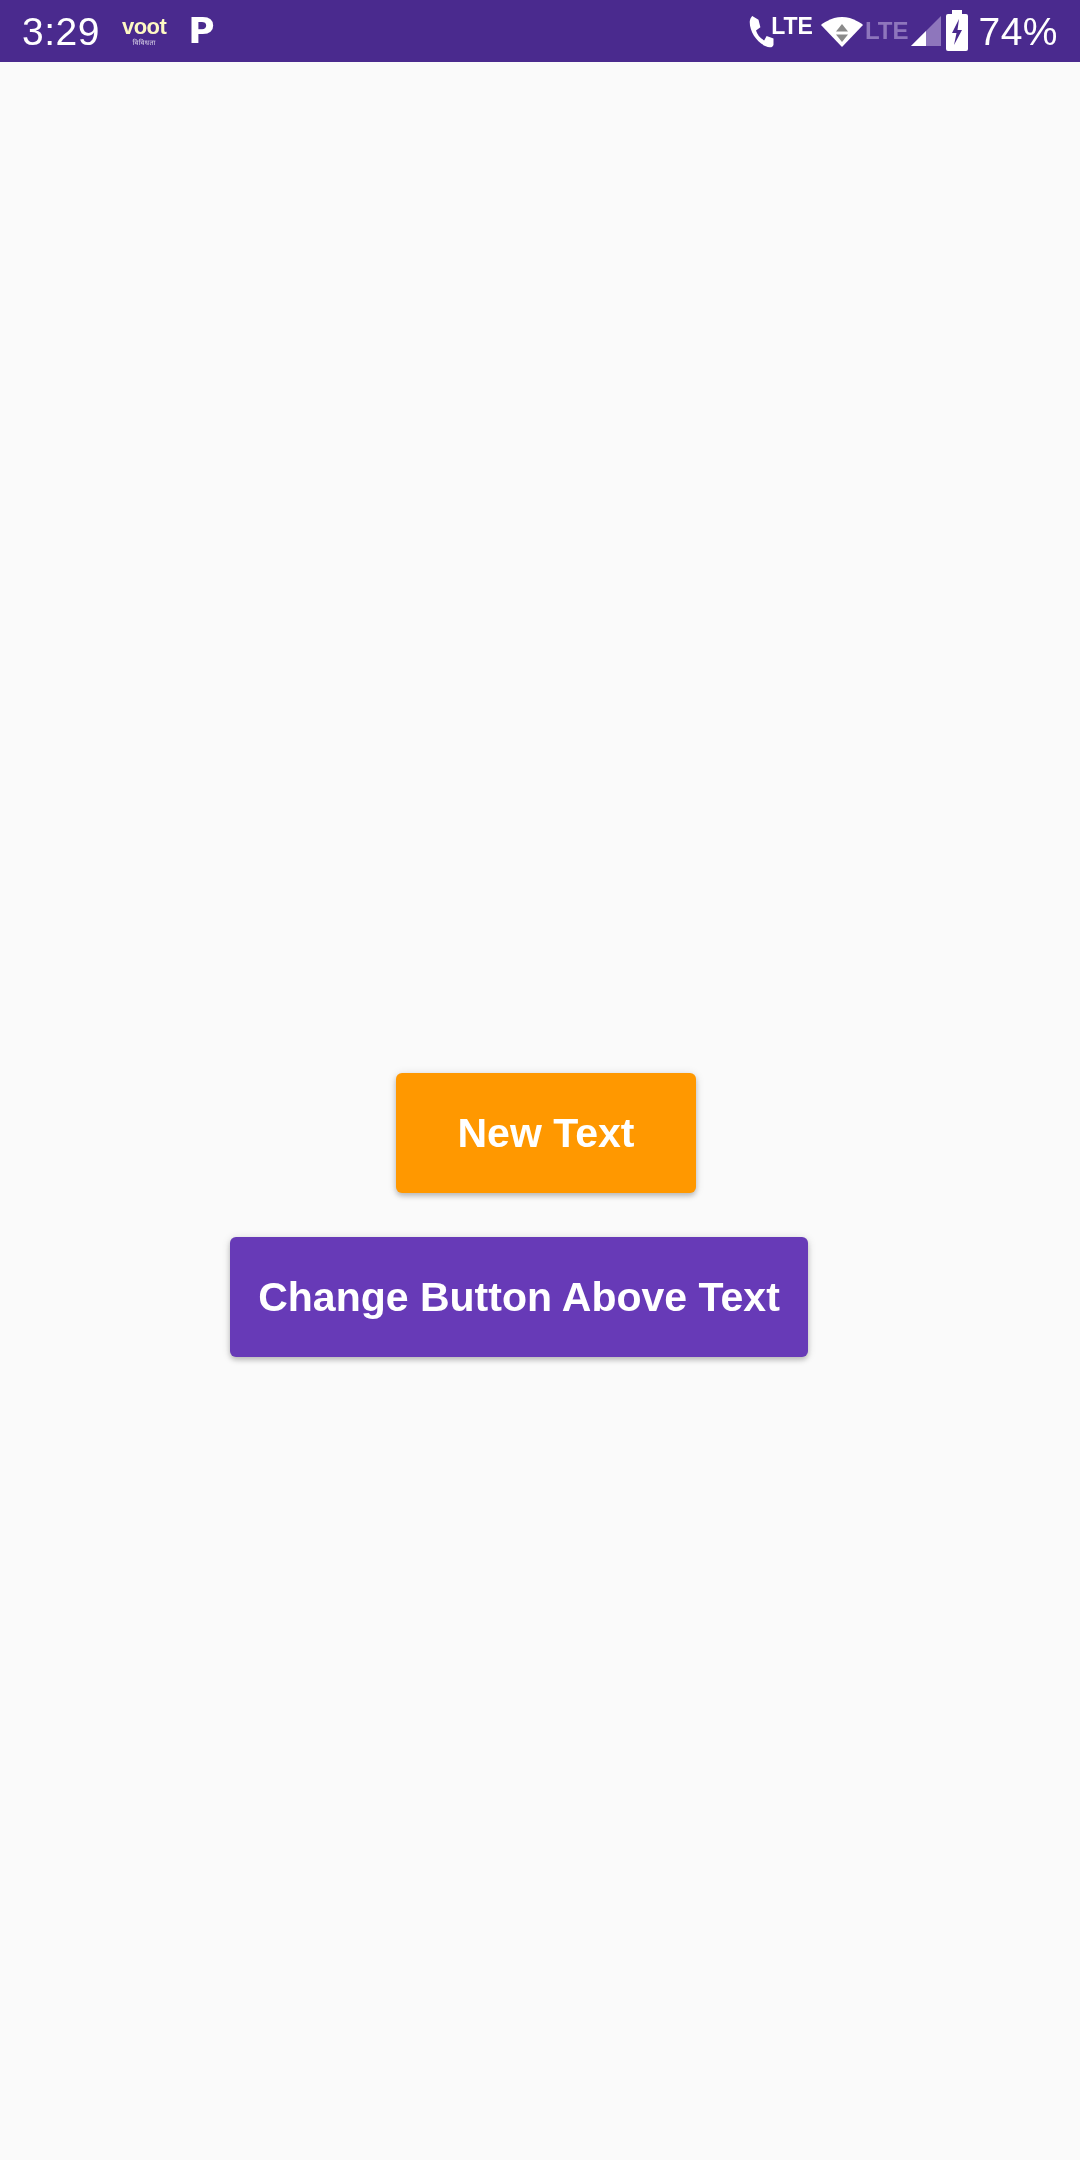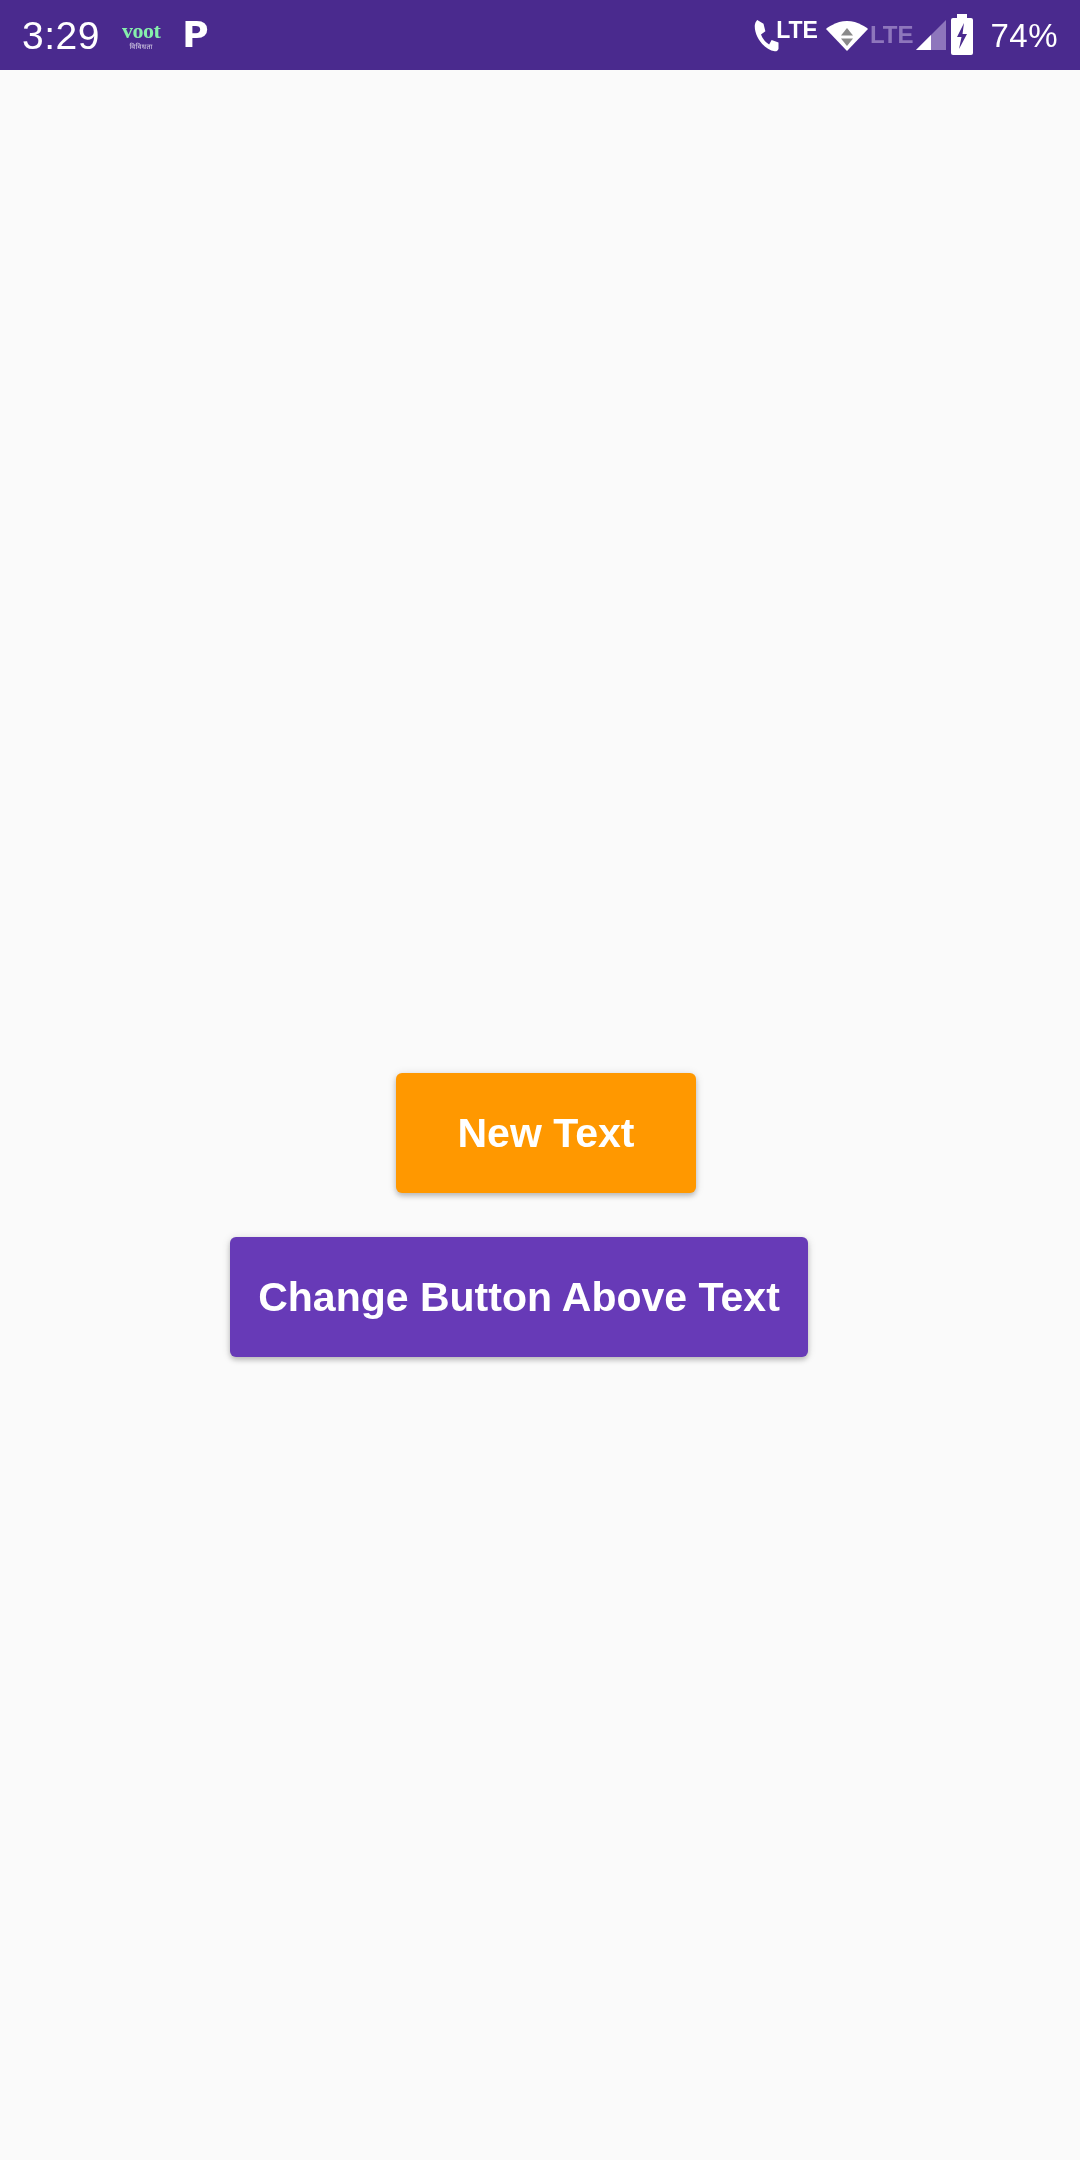--- a/index.html
+++ b/index.html
@@ -11,53 +11,52 @@
   }
   #screen {
     position:relative;
     width:1080px; height:2160px;
     background:#FAFAFA;
   }
 
   
   #status-bar {
     position:absolute; left:0; top:0;
-    width:1080px; height:70px;
+    width:1080px; height:62px;
     background:#4A2A8E;
     display:flex; align-items:center;
     padding:0 22px;
   }
   #status-left { display:flex; align-items:center; gap:22px; }
   #status-right { display:flex; align-items:center; margin-left:auto; }
   .clock {
     color:#FFFFFF; font-size:39px; font-weight:400;
     letter-spacing:0.5px; line-height:1;
   }
   .voot-logo {
     display:flex; flex-direction:column; align-items:center;
     justify-content:center; line-height:1;
   }
   .voot-logo .vmain {
-    color:#86efac; font-size:22px; font-weight:bold;
+    color:#fef9c3; font-size:22px; font-weight:bold;
     letter-spacing:-0.5px;
-    font-family:Liberation Serif, serif;
   }
   .voot-logo .vsub {
     color:#FFFFFF; font-size:7px; opacity:.8; margin-top:1px;
     letter-spacing:.4px;
   }
   .p-icon {
     color:#FFFFFF; font-size:36px; font-weight:bold;
     line-height:1; font-family:"DejaVu Sans", sans-serif;
   }
   .icon-svg { display:block; }
   .lte-dim { color:#8E76BC; font-size:24px; font-weight:bold; letter-spacing:0px; }
   .battery-pct {
-    color:#FFFFFF; font-size:33px; font-weight:400;
-    letter-spacing:0.5px; line-height:1; margin-left:15px;
+    color:#FFFFFF; font-size:39px; font-weight:400;
+    letter-spacing:0.5px; line-height:1; margin-left:8px;
   }
 
   
   #app-bar {
     position:absolute; left:0; top:62px;
     width:1080px; height:136px;
     background:#673AB7;
     display:flex; align-items:center;
     padding:0 56px;
   }

